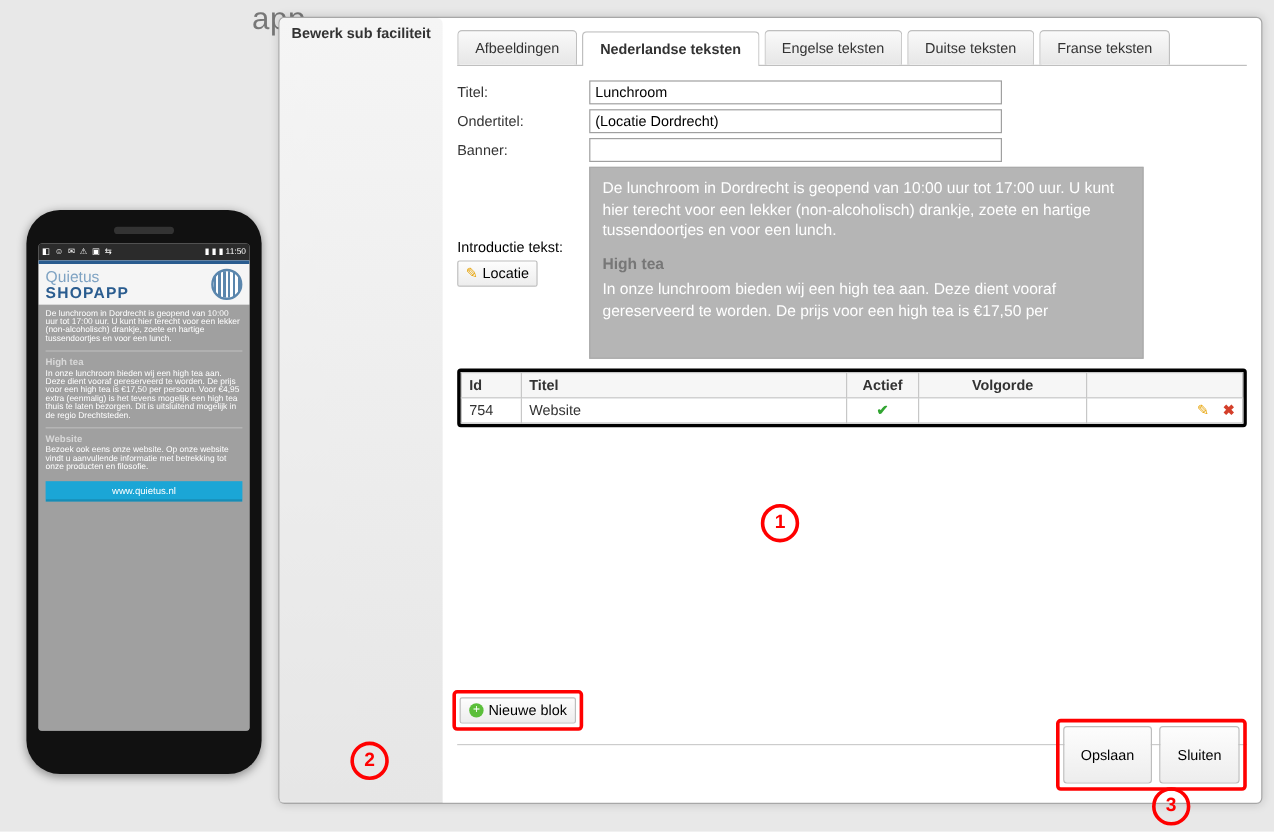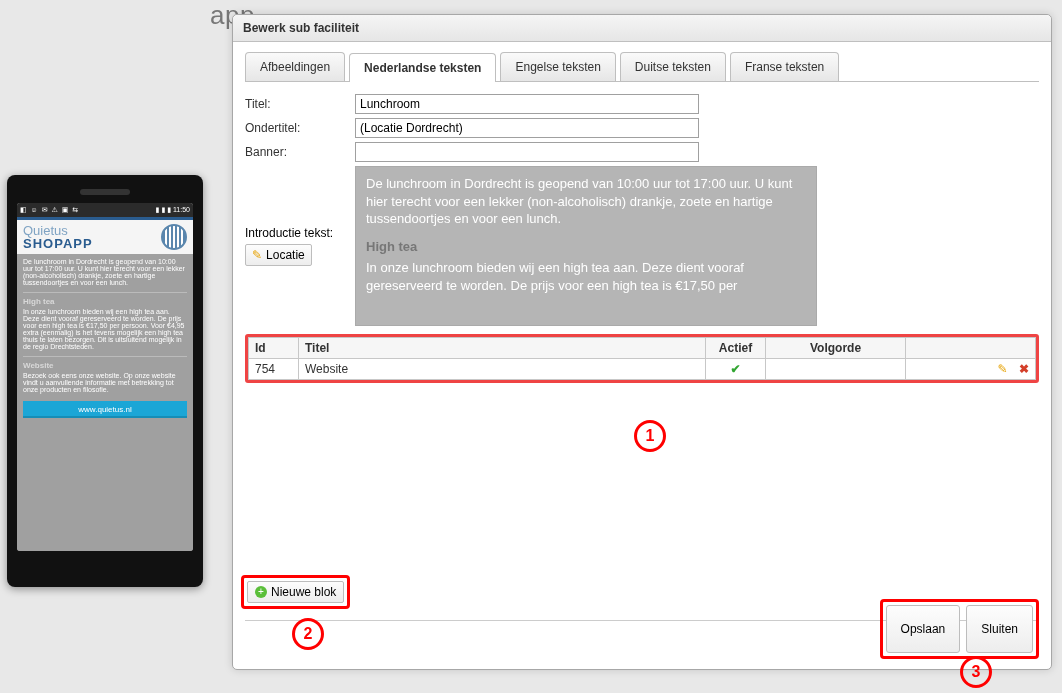--- a/index.html
+++ b/index.html
@@ -1,50 +1,50 @@
 <!DOCTYPE html>
 <html><head>
   <meta charset="utf-8">
   <style>
     *{box-sizing:border-box;margin:0;padding:0}
     body{font-family:Arial,Helvetica,sans-serif;font-size:12px;background:#e8e8e8;width:1062px;height:693px;position:relative;overflow:hidden}
     .bg-hint{position:absolute;top:0;left:210px;font-size:26px;color:#777;letter-spacing:.5px}
     
-    .phone{position:absolute;left:7px;top:175px;width:196px;height:412px;background:#111;border-radius:8px;box-shadow:0 2px 8px rgba(0,0,0,.4)}
+    .phone{position:absolute;left:22px;top:175px;width:196px;height:470px;background:#111;border-radius:28px;box-shadow:0 2px 8px rgba(0,0,0,.4)}
     .phone-inner{position:absolute;left:10px;top:28px;right:10px;bottom:36px;background:#a8a8a8;border-radius:3px;overflow:hidden;display:flex;flex-direction:column}
     .phone-speaker{position:absolute;left:50%;top:14px;transform:translateX(-50%);width:50px;height:6px;background:#333;border-radius:3px}
     .phone-status{height:14px;background:#2b2b2b;color:#fff;font-size:7px;display:flex;align-items:center;justify-content:space-between;padding:0 3px}
     .phone-status .icons{letter-spacing:1px}
     .phone-brand{background:#f5f5f5;padding:4px 6px;display:flex;align-items:center;gap:4px;border-top:3px solid #2a5c8f}
     .brand-text{display:flex;flex-direction:column;line-height:1}
     .brand-q{font-size:13px;color:#7fa3c3;font-weight:300}
     .brand-s{font-size:13px;color:#2a5c8f;font-weight:600;letter-spacing:1px}
     .brand-logo{width:26px;height:26px;border:2px solid #5a86ad;border-radius:50%;background:repeating-linear-gradient(90deg,#5a86ad 0 2px,#fff 2px 4px);margin-left:auto}
     .phone-content{flex:1;color:#fff;font-size:7px;padding:4px 6px;background:#a0a0a0;overflow:hidden}
     .phone-content .section{border-top:1px solid #bbb;margin-top:6px;padding-top:4px}
     .phone-content .sec-title{font-weight:bold;color:#d8d8d8;font-size:8px;margin-bottom:2px}
     .phone-btn{background:#1ba6d6;color:#fff;text-align:center;padding:4px 0;font-size:8px;box-shadow:inset 0 -2px 0 rgba(0,0,0,.15);margin-top:8px}
     
-    .modal{position:absolute;left:232px;top:14px;width:820px;height:656px;background:#fff;border:1px solid #a7a7a7;border-radius:5px;box-shadow:0 0 8px rgba(0,0,0,.15);display:flex;flex-direction:column}
+    .modal{position:absolute;left:232px;top:14px;width:820px;height:656px;background:#fff;border:1px solid #a7a7a7;border-radius:5px;box-shadow:0 0 8px rgba(0,0,0,.15);display:flex;flex-direction:row}
     .modal-title{background:linear-gradient(#f5f5f5,#e6e6e6);border-bottom:1px solid #bfbfbf;padding:6px 10px;border-radius:5px 5px 0 0;font-weight:bold;color:#333}
     .modal-body{flex:1;padding:10px 12px 0 12px;position:relative}
     .tabs{display:flex;gap:4px;border-bottom:1px solid #bfbfbf;margin-bottom:12px}
     .tab{padding:7px 14px;border:1px solid #bfbfbf;border-bottom:none;background:linear-gradient(#fafafa,#e6e6e6);border-radius:4px 4px 0 0;color:#333;cursor:pointer}
     .tab.active{background:#fff;position:relative;top:1px;font-weight:bold}
     .form-row{display:flex;align-items:flex-start;margin-bottom:4px}
     .form-row label{width:110px;color:#333;padding-top:3px}
     .form-row input[type=text]{width:344px;padding:2px 4px;border:1px solid #a0a0a0;background:#fff;font-size:12px;height:20px}
     .intro-wrap{display:flex;align-items:center;margin-top:2px}
     .intro-wrap .left{width:110px}
     .btn-bewerken{display:inline-flex;align-items:center;gap:4px;padding:3px 6px;border:1px solid #bdbdbd;background:linear-gradient(#fdfdfd,#ededed);border-radius:2px;cursor:pointer;margin-top:4px}
     .pencil{color:#e6a100}
     .richbox{width:462px;height:160px;border:1px solid #aaa;background:#b5b5b5;color:#fff;padding:8px 10px;overflow:hidden;line-height:1.35;font-size:13px}
     .richbox .hl{font-weight:bold;color:#777;margin:10px 0 4px}
     
-    .table-wrap{border:3px solid #ef4444;border-radius:3px;margin-top:8px}
+    .table-wrap{border:3px solid #000000;border-radius:3px;margin-top:8px}
     table{border-collapse:collapse;width:100%;font-size:12px;color:#333}
     th,td{border:1px solid #c7c7c7;padding:3px 6px;text-align:left;background:#fff}
     th{background:#f6f6f6;font-weight:bold}
     tbody tr{background:#f5fbff}
     .col-id{width:50px}
     .col-act{width:60px;text-align:center}
     .col-vol{width:140px;text-align:center}
     .col-tools{width:130px;text-align:right}
     .chk{color:#31a531;font-weight:bold}
     .pencil2{color:#e6a100;margin-right:8px;cursor:pointer}

